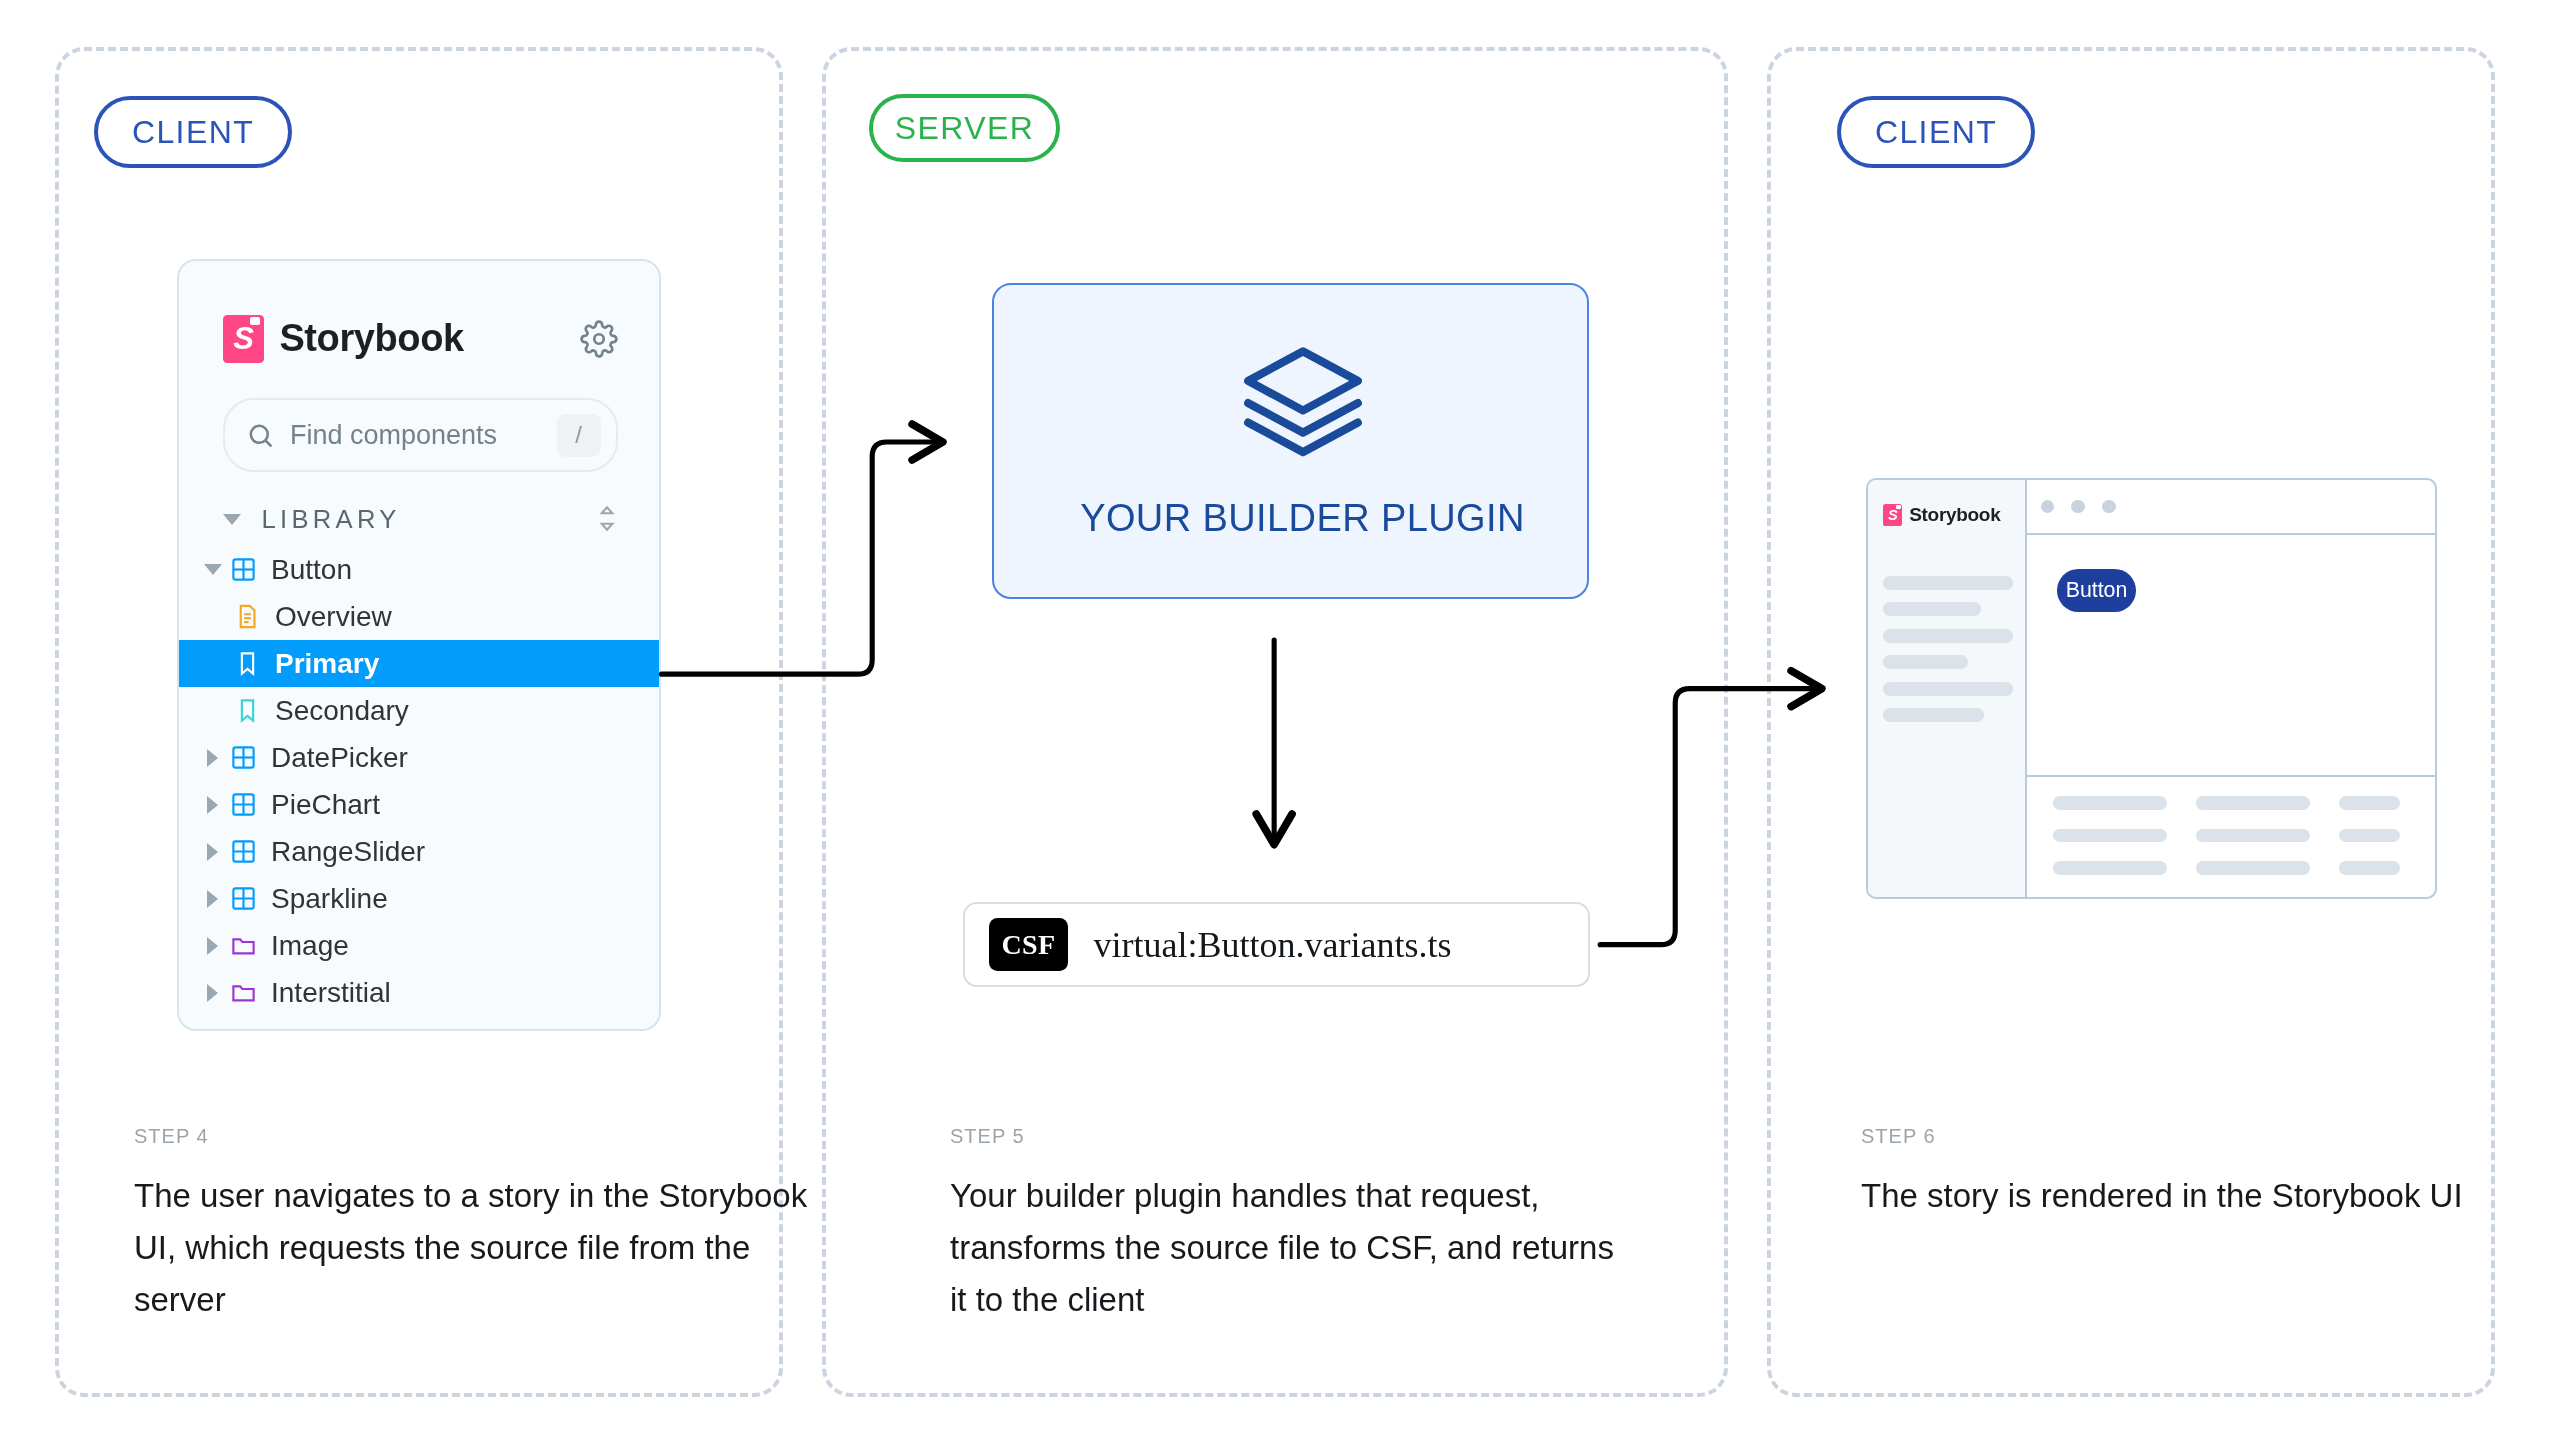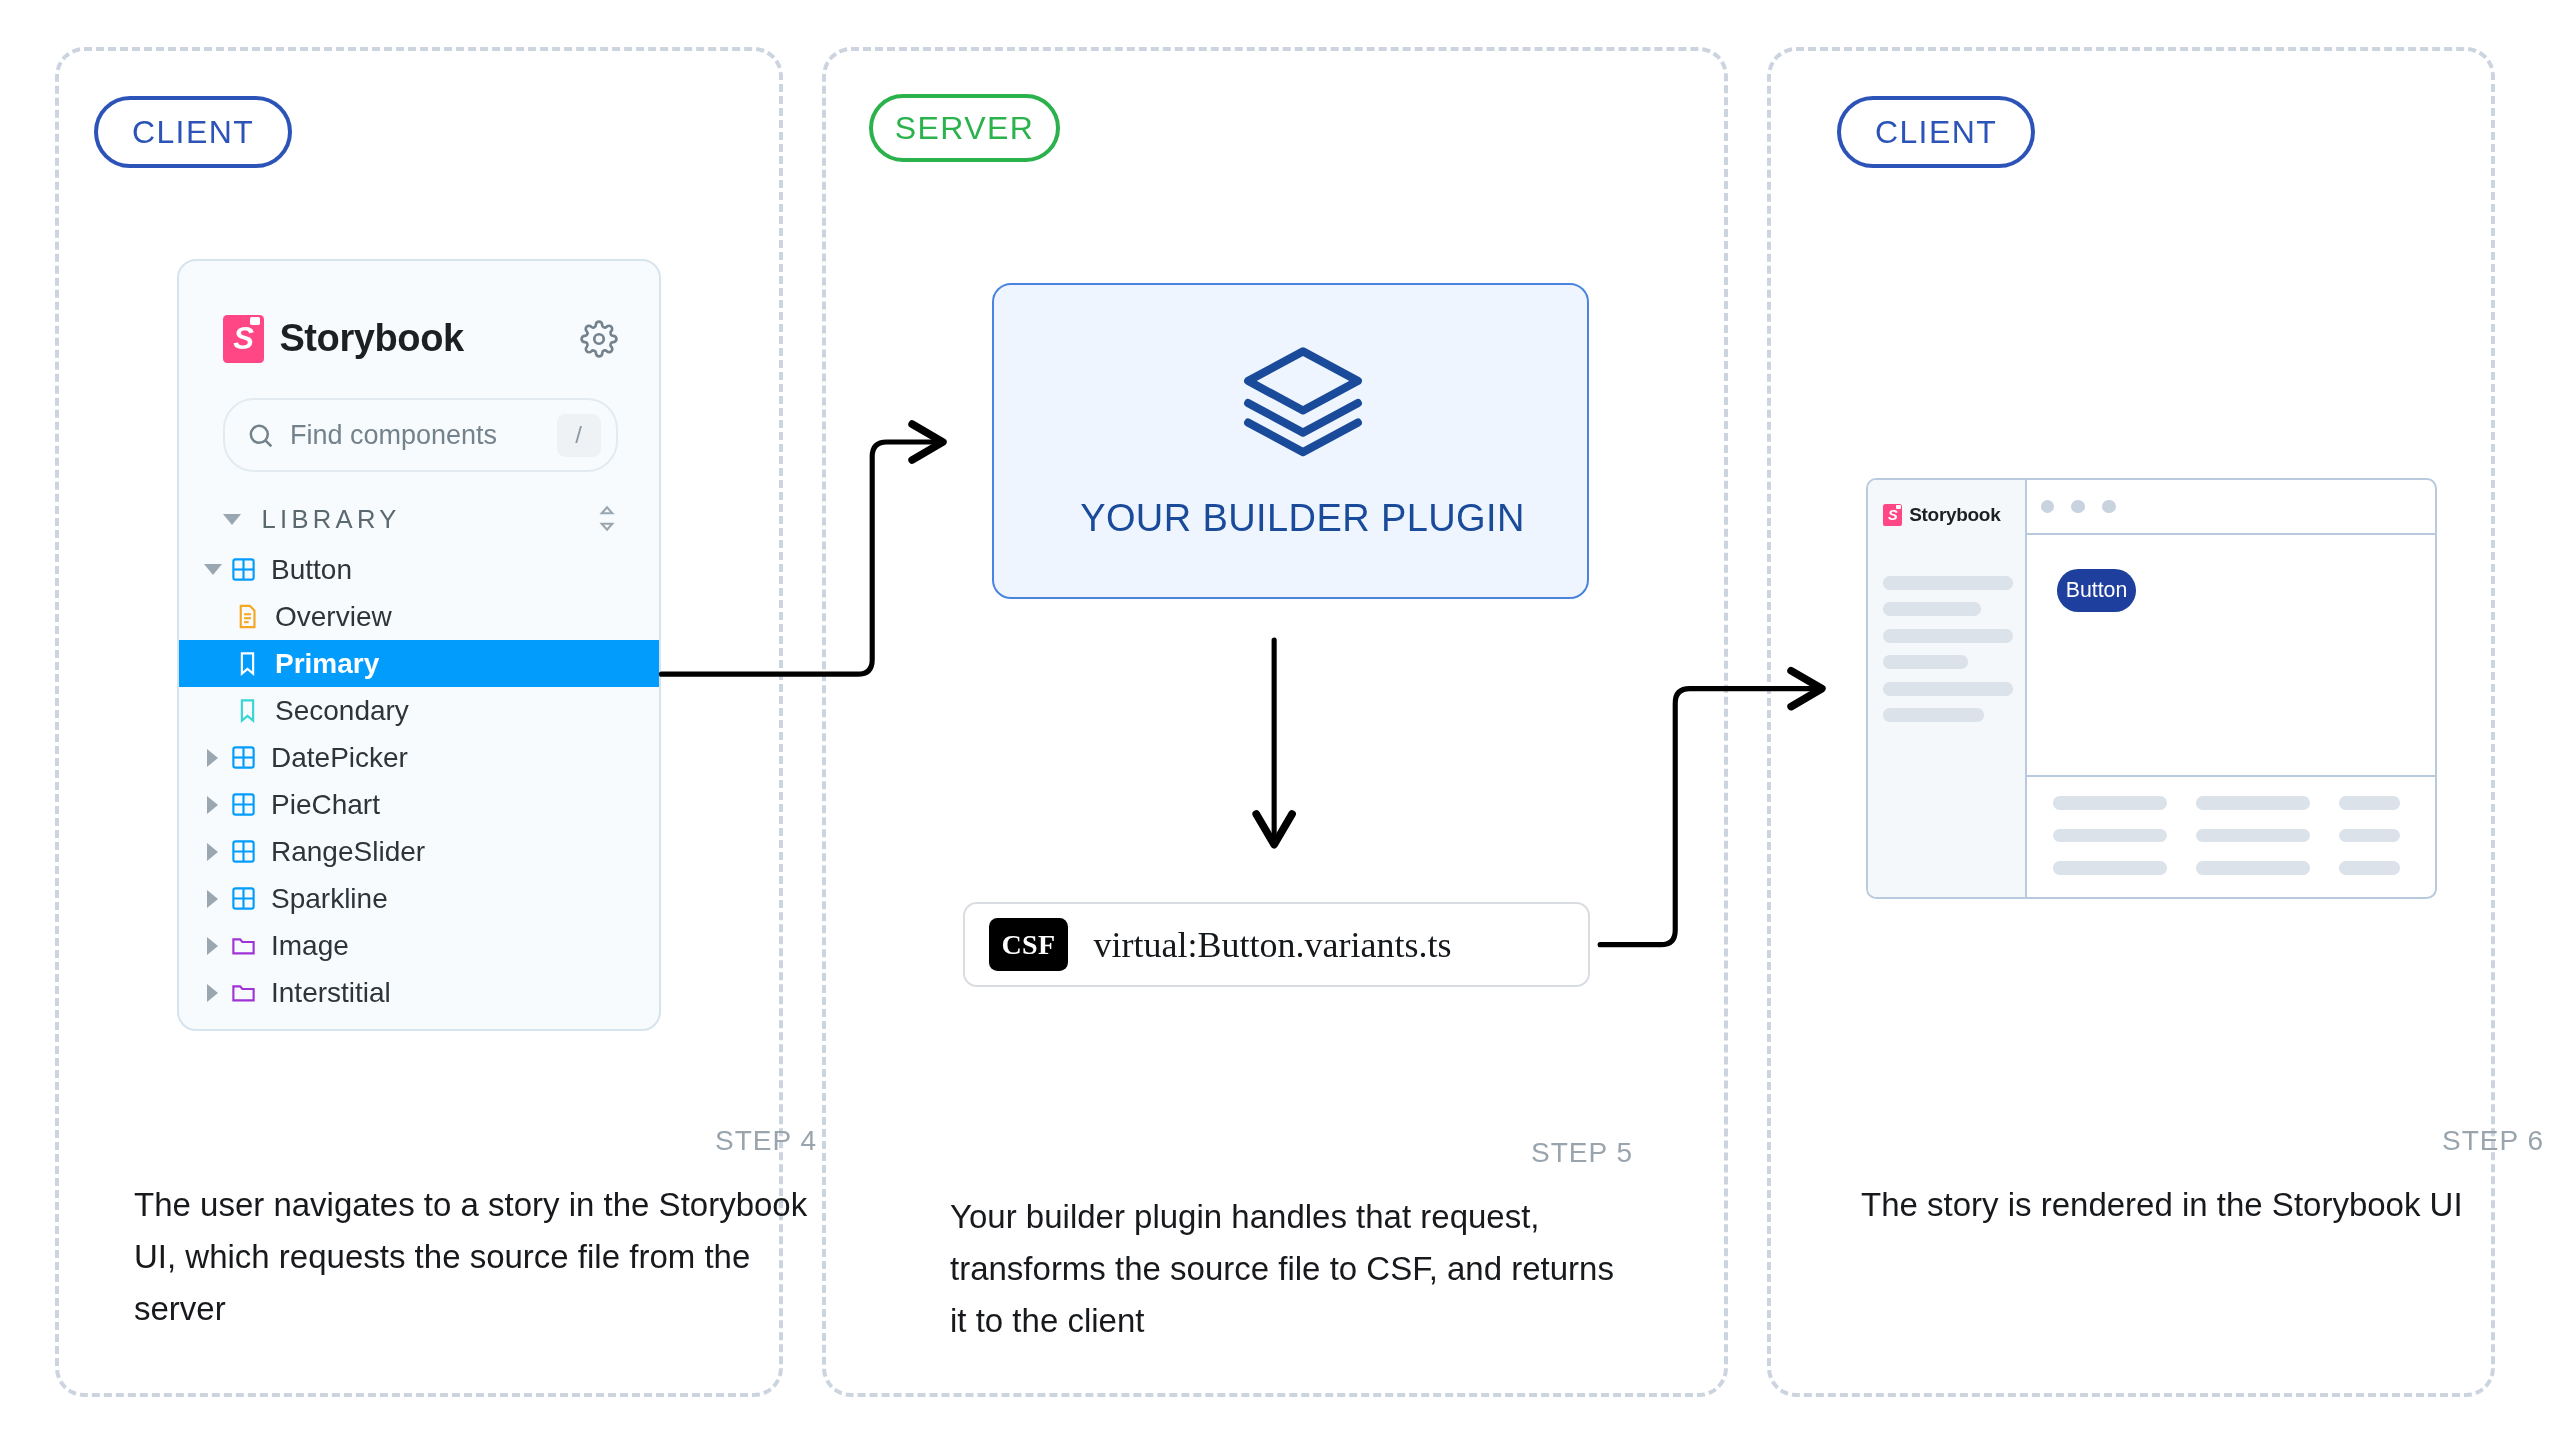--- a/index.html
+++ b/index.html
@@ -172,23 +172,23 @@
   .addon-col.w2{width:114px;}
   .addon-col.w3{width:61px;}
   .addon-bar{height:13.7px;border-radius:6.8px;background:#dbe2ea;}
 
   
   #connectors{position:absolute;left:0;top:0;width:2550px;height:1455px;pointer-events:none;}
 
   
   .caption{position:absolute;width:683px;}
   #caption-step4{left:134px;top:1125px;}
-  #caption-step5{left:950px;top:1125px;margin-top:12px;}
+  #caption-step5{left:950px;top:1125px;}
   #caption-step6{left:1861px;top:1125px;}
-  .step-kicker{font-size:28px;letter-spacing:1px;color:#9aa4ad;margin-bottom:22px;text-align:right;}
+  .step-kicker{font-size:20px;letter-spacing:1px;color:#9aa4ad;margin-bottom:22px;}
   .step-text{font-size:33px;line-height:1.57;color:#17191c;}
 </style>
 </head>
 <body>
 
 <div class="stage">
 
   <div class="lane" id="lane-client-left"></div>
   <div class="lane" id="lane-server"></div>
   <div class="lane" id="lane-client-right"></div>

